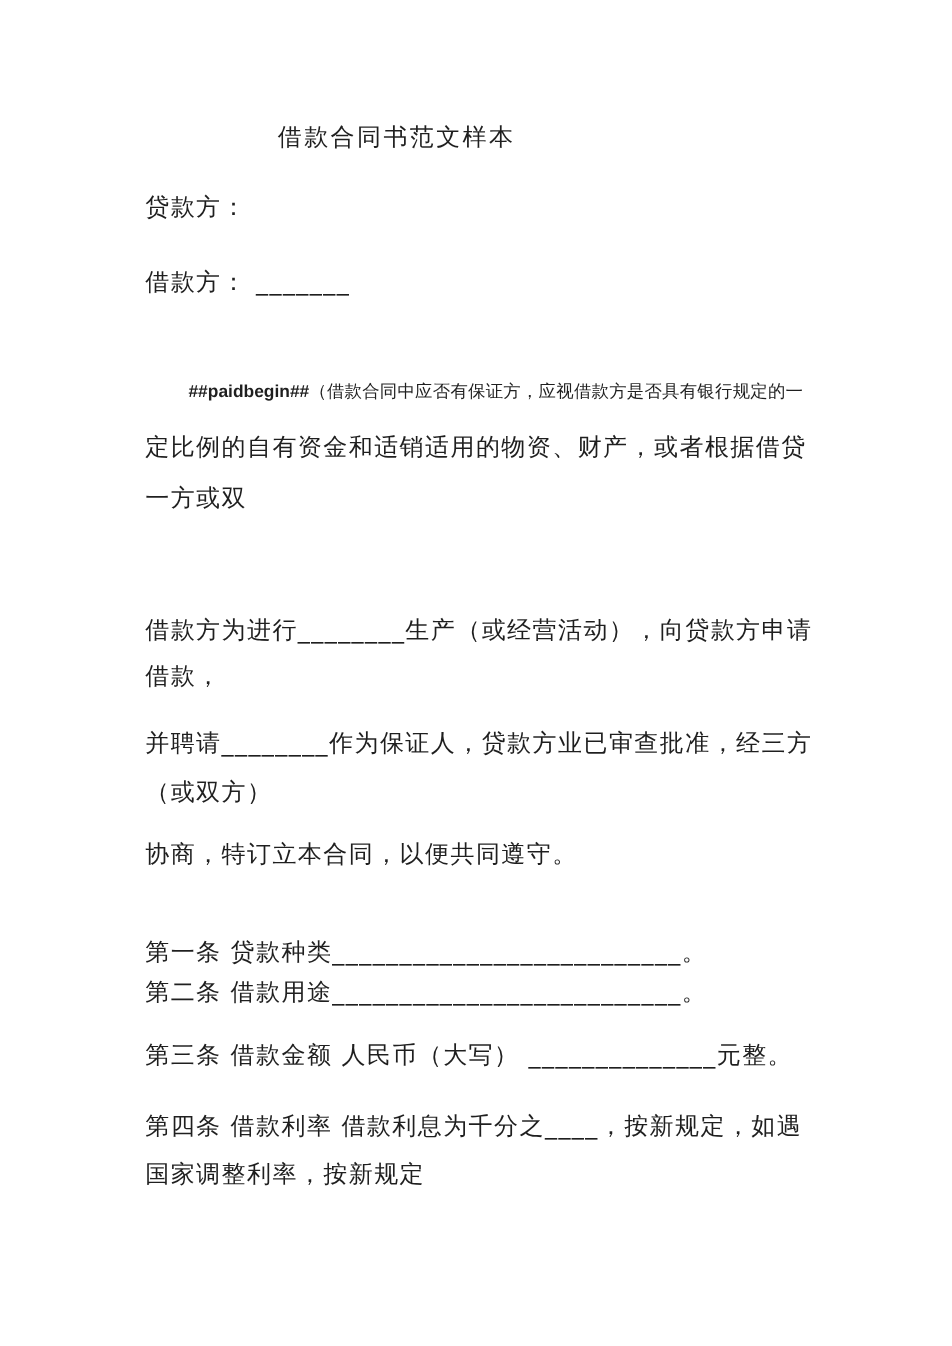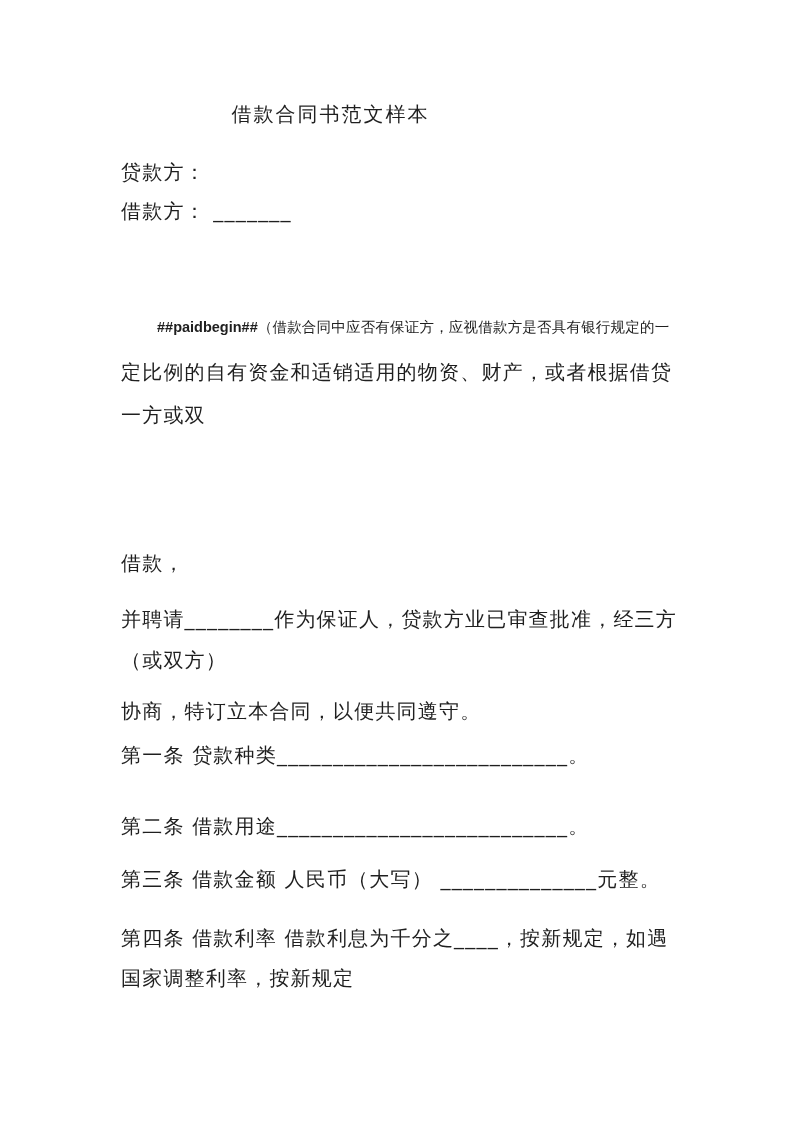--- a/index.html
+++ b/index.html
@@ -46,40 +46,41 @@
 </style>
 </head>
 <body>
 
 <div class="page">
 
   <div class="line title-line" style="top:102px">借款合同书范文样本</div>
 
   <div class="line" style="top:160px">贷款方：</div>
 
-  <div class="line" style="top:199px">借款方： _______</div>
+  <div class="line" style="top:223px">借款方： _______</div>
 
 
   <div class="line paid-line" style="top:318px"><span class="paid-marker">##paidbegin##</span><span>（借款合同中应否有保证方，应视借款方是否具有银行规定的一</span></div>
 
   <div class="line" style="top:360px">定比例的自有资金和适销适用的物资、财产，或者根据借贷</div>
 
   <div class="line" style="top:403px">一方或双</div>
 
 
+  <div class="line" style="top:513px">借款方为进行________生产（或经营活动），向贷款方申请</div>
 
   <div class="line" style="top:551px">借款，</div>
 
   <div class="line" style="top:607px">并聘请________作为保证人，贷款方业已审查批准，经三方</div>
 
   <div class="line" style="top:648px">（或双方）</div>
 
   <div class="line" style="top:699px">协商，特订立本合同，以便共同遵守。</div>
 
-  <div class="line" style="top:743px">第一条 贷款种类__________________________。</div>
+  <div class="line" style="top:781px">第一条 贷款种类__________________________。</div>
 
   <div class="line" style="top:814px">第二条 借款用途__________________________。</div>
 
   <div class="line" style="top:867px">第三条 借款金额 人民币（大写） ______________元整。</div>
 
   <div class="line" style="top:926px">第四条 借款利率 借款利息为千分之____，按新规定，如遇</div>
 
   <div class="line" style="top:966px">国家调整利率，按新规定</div>
 
 </div>

